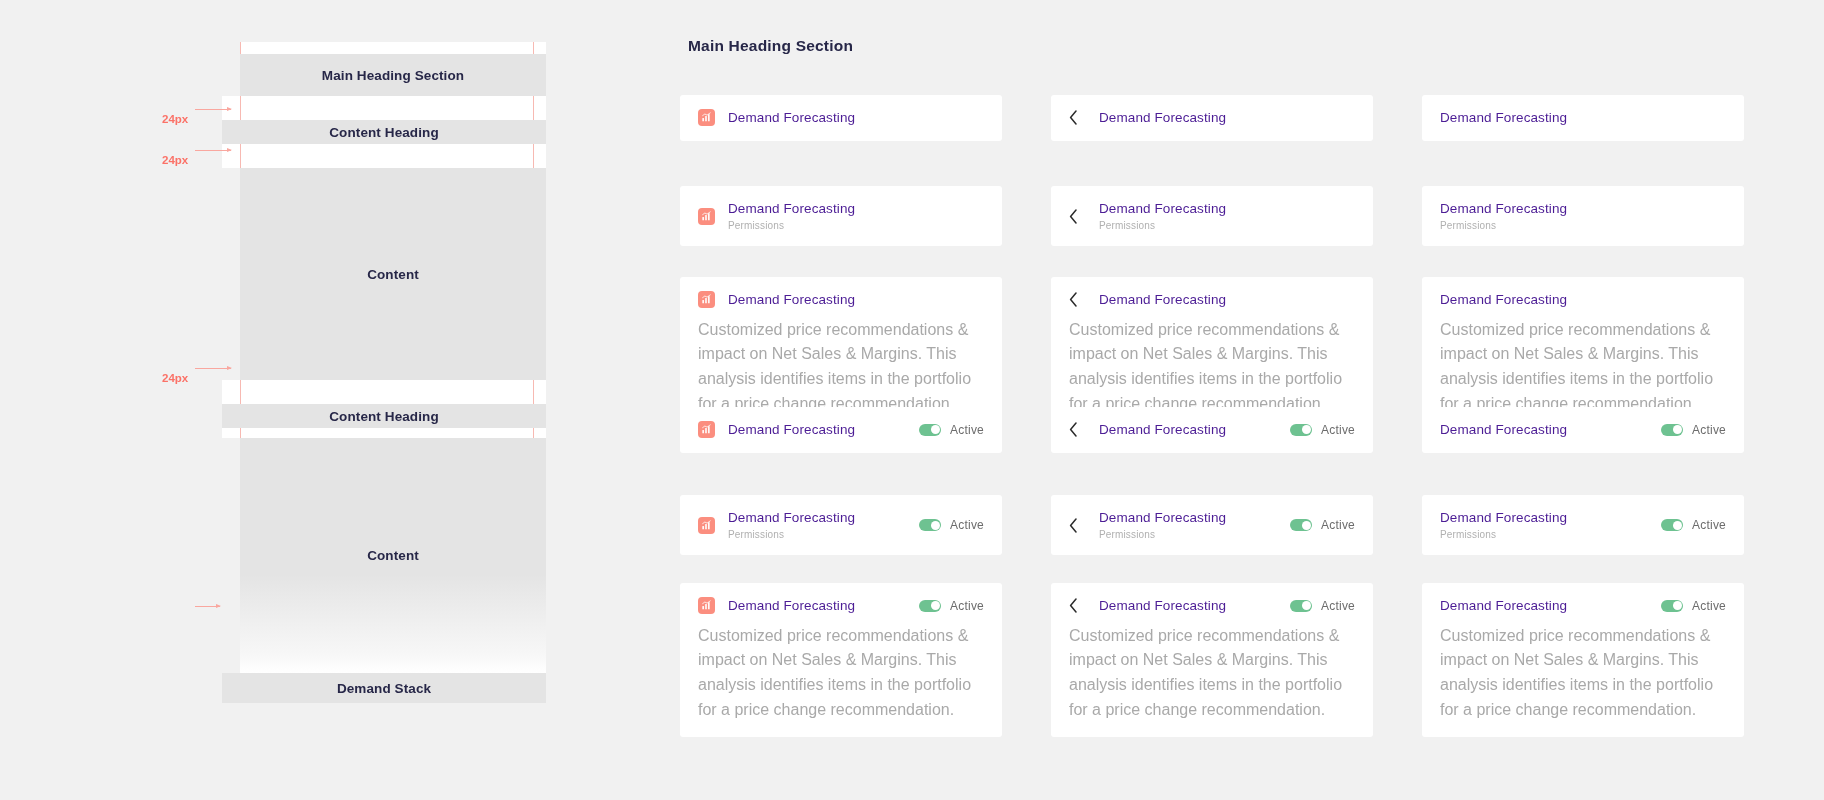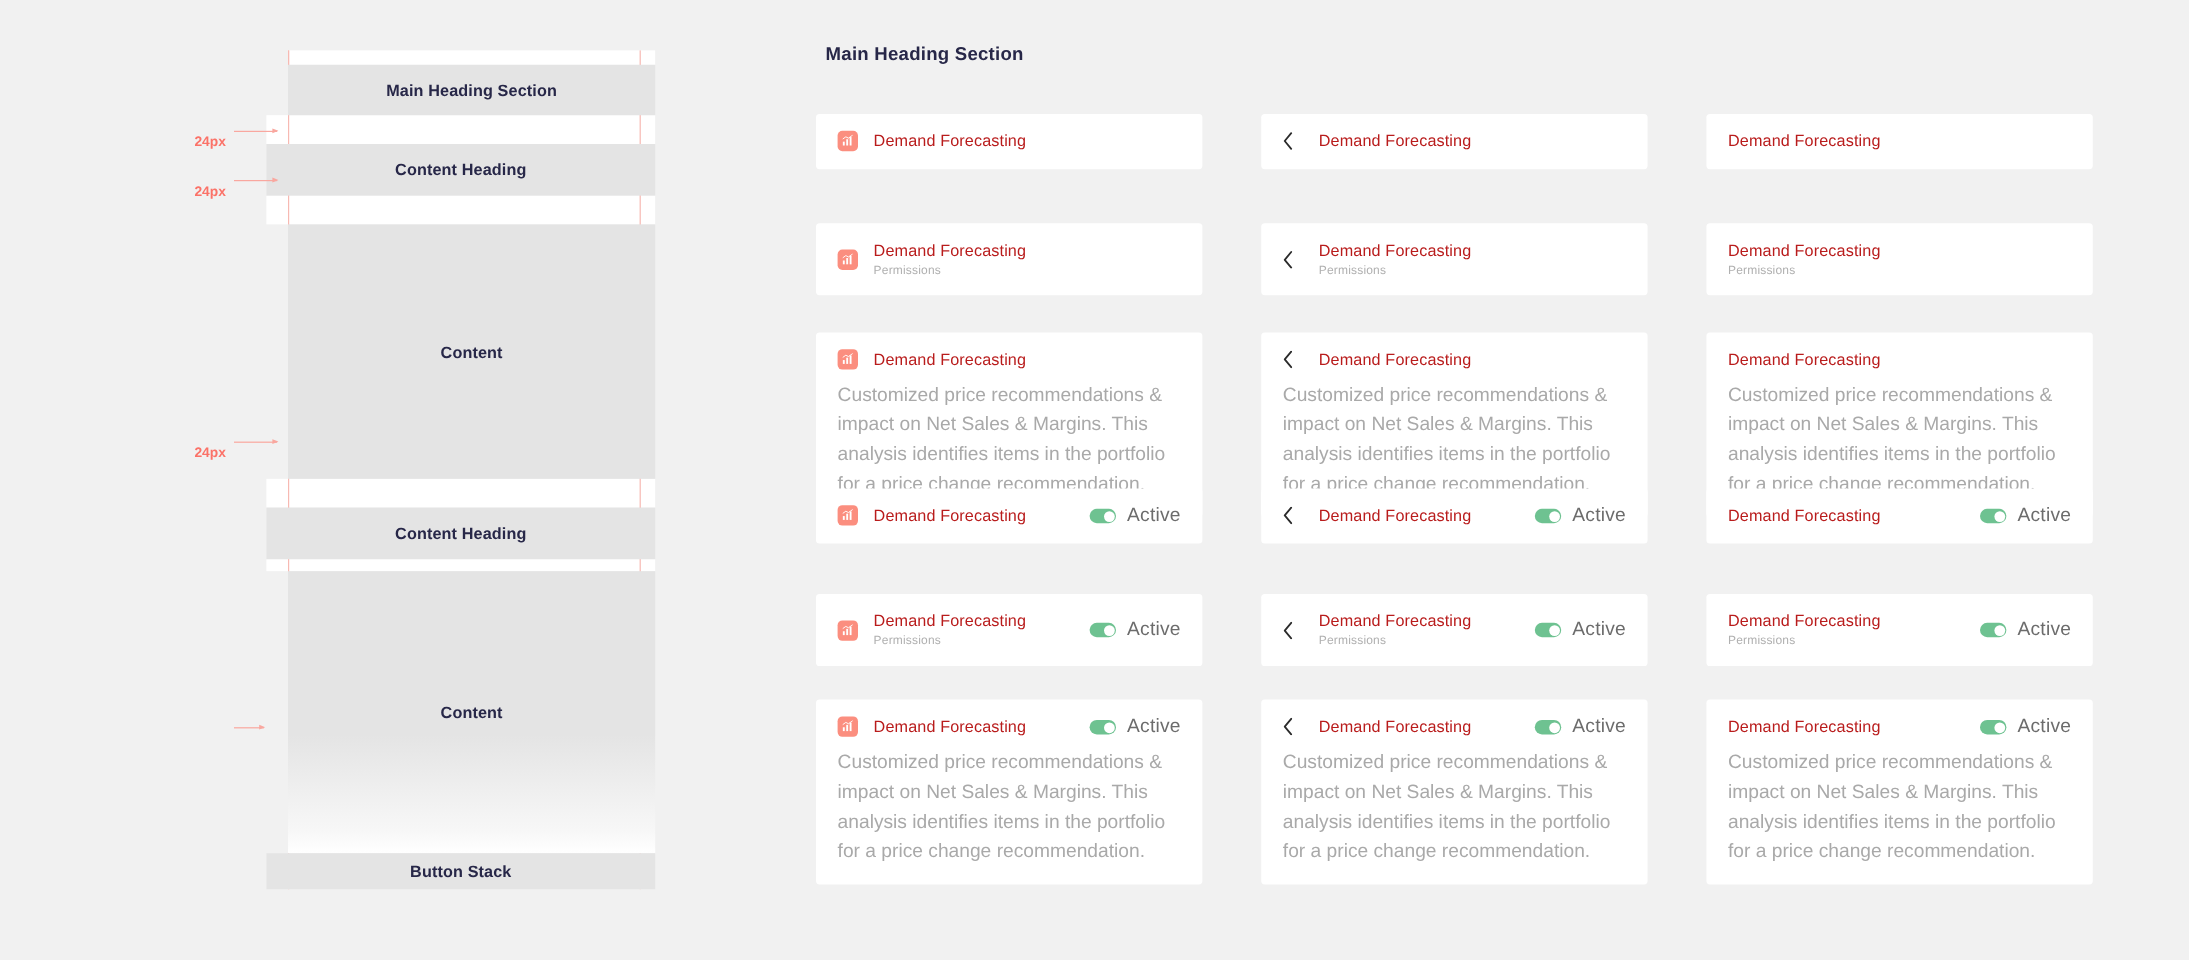--- a/index.html
+++ b/index.html
@@ -20,21 +20,21 @@
     font-size: 13.5px;
     font-weight: 600;
     letter-spacing: .1px;
     display: flex; align-items: center; justify-content: center;
     position: relative;
   }
   .blk-indent { margin-left: 18px; }
   .gap { height: 24px; background: #ffffff; }
   .gap-small { height: 10px; background: #ffffff; }
   .blk-main   { height: 42px; }
-  .blk-head   { height: 43px; }
+  .blk-head   { height: 24px; }
   .blk-content{ height: 212px; }
   .blk-content2{ height: 235px; }
   .blk-btn    { height: 30px; }
 
   
   .top-strip { height: 12px; background: #fff; border-left: 1px solid #f6cfcb; margin-left: 18px;}
   .faded {
     background: linear-gradient(to bottom, #e4e4e4 0%, #e4e4e4 58%, #f7f7f7 92%, #ffffff 100%);
   }
   
@@ -100,21 +100,21 @@
   .icon-tile svg { display: block; }
   
   .chev {
     width: 14px; height: 17px; flex: 0 0 auto; margin-right: 16px;
     display: flex; align-items: center; justify-content: flex-start;
   }
   .chev svg { display: block; }
 
   .titles { min-width: 0; }
   .c-title {
-    font-size: 13.5px; color: #b91c1c; letter-spacing: .1px; line-height: 1.3;
+    font-size: 13.5px; color: #4c1d95; letter-spacing: .1px; line-height: 1.3;
     white-space: nowrap;
   }
   .c-sub {
     font-size: 10px; color: #b0b0b0; letter-spacing: .15px;
     line-height: 1.35; margin-top: 1px;
   }
   .c-desc {
     font-size: 16px; color: #a9a9a9; line-height: 1.55;
     margin-top: 9px;
   }
@@ -122,21 +122,21 @@
   
   .toggle-wrap { display: flex; align-items: center; gap: 9px; flex: 0 0 auto; margin-left: 12px; }
   .toggle {
     width: 22px; height: 12px; border-radius: 6px; background: #6ec291;
     position: relative; flex: 0 0 auto;
   }
   .toggle::after {
     content: ""; position: absolute; right: 1.5px; top: 1.5px;
     width: 9px; height: 9px; border-radius: 50%; background: #ffffff;
   }
-  .tg-label { font-size: 16px; color: #6c6c6c; letter-spacing: .2px; }
+  .tg-label { font-size: 12px; color: #6c6c6c; letter-spacing: .2px; }
 </style>
 </head>
 <body>
 
 <div class="stage">
 
   <div class="spec">
     <div class="spec-frame">
       <div class="vline l"></div>
       <div class="vline r"></div>
@@ -165,21 +165,21 @@
         <span>Content Heading</span>
       </div>
 
       <div class="gap-small"></div>
 
       <div class="blk blk-content2 blk-indent faded">
         <span>Content</span>
       </div>
 
       <div class="blk blk-btn">
-        <span>Button Stack</span>
+        <span>Demand Stack</span>
       </div>
     </div>
 
     <div class="ann" style="left:-60px; top:52px;">
       <span class="lbl">24px</span>
       <span class="arrow" style="width:36px"></span>
     </div>
     <div class="ann" style="left:-60px; top:93px;">
       <span class="lbl">24px</span>
       <span class="arrow" style="width:36px"></span>

